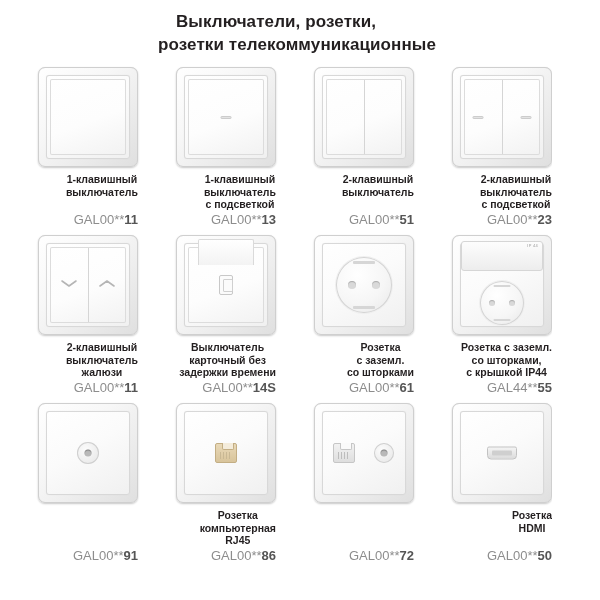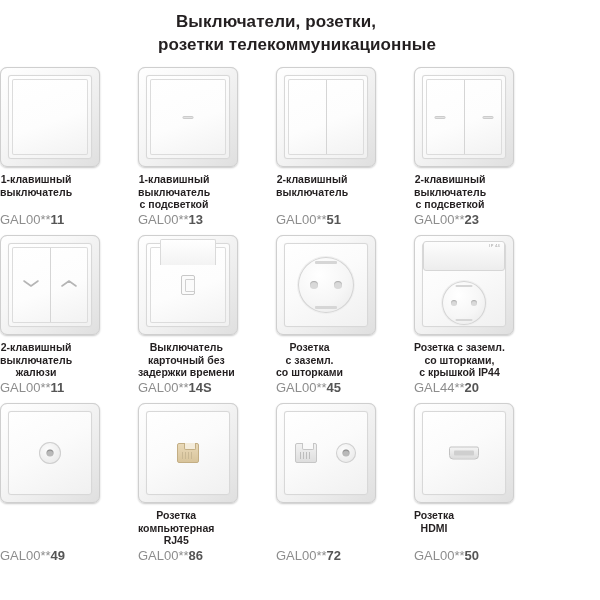--- a/index.html
+++ b/index.html
@@ -26,21 +26,21 @@
   .title .l2 { display: block; margin-left: 42px; }
   .grid {
     margin-top: 8px;
     display: grid;
     grid-template-columns: repeat(4, 1fr);
     grid-template-rows: repeat(3, 168px);
   }
   .cell {
     display: flex;
     flex-direction: column;
-    align-items: flex-start;
+    align-items: flex-end;
     padding-top: 2px;
   }
   .device {
     width: 100px; height: 100px;
     position: relative;
   }
   
   .plate {
     position: absolute; inset: 0;
     border-radius: 7px;
@@ -348,48 +348,48 @@
         <div class="plate"></div>
           <div class="inner"></div>
         <div class="socket">
           <div class="earth t"></div>
             <div class="earth b"></div>
           <div class="hole l"></div>
             <div class="hole r"></div>
         </div>
       </div>
       <div class="caption">Розетка<br>с заземл.<br>со шторками</div>
-      <div class="code"><span>GAL00**</span><b>45</b></div>
+      <div class="code"><span>GAL00**</span><b>61</b></div>
     </div>
 
     <div class="cell">
       <div class="device">
         <div class="plate"></div>
           <div class="inner"></div>
         <div class="lid">
             <span class="lidtext">IP 44</span>
           </div>
         <div class="socket small" style="left:50%">
           <div class="earth t"></div>
             <div class="earth b"></div>
           <div class="hole l"></div>
             <div class="hole r"></div>
         </div>
       </div>
       <div class="caption">Розетка с заземл.<br>со шторками,<br>с крышкой IP44</div>
-      <div class="code"><span>GAL44**</span><b>20</b></div>
+      <div class="code"><span>GAL44**</span><b>55</b></div>
     </div>
 
     <div class="cell">
       <div class="device">
         <div class="plate"></div>
           <div class="inner"></div>
         <div class="coax"></div>
       </div>
-      <div class="code"><span>GAL00**</span><b>49</b></div>
+      <div class="code"><span>GAL00**</span><b>91</b></div>
     </div>
 
     <div class="cell">
       <div class="device">
         <div class="plate"></div>
           <div class="inner"></div>
         <div class="rj"></div>
       </div>
       <div class="caption">Розетка<br>компьютерная<br>RJ45</div>
       <div class="code"><span>GAL00**</span><b>86</b></div>

